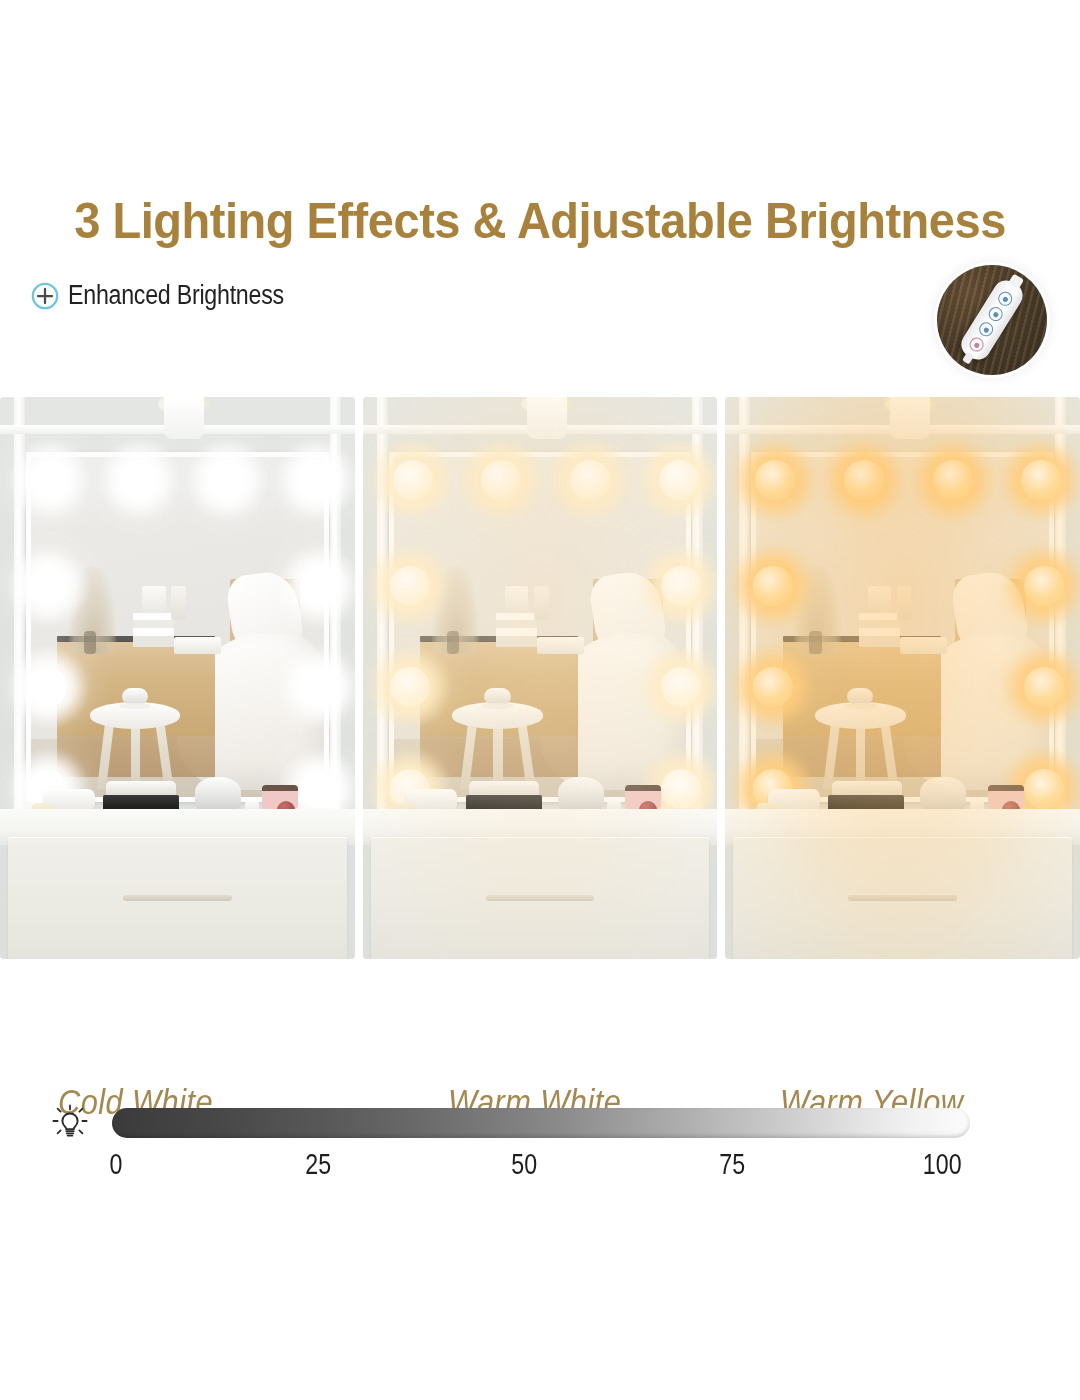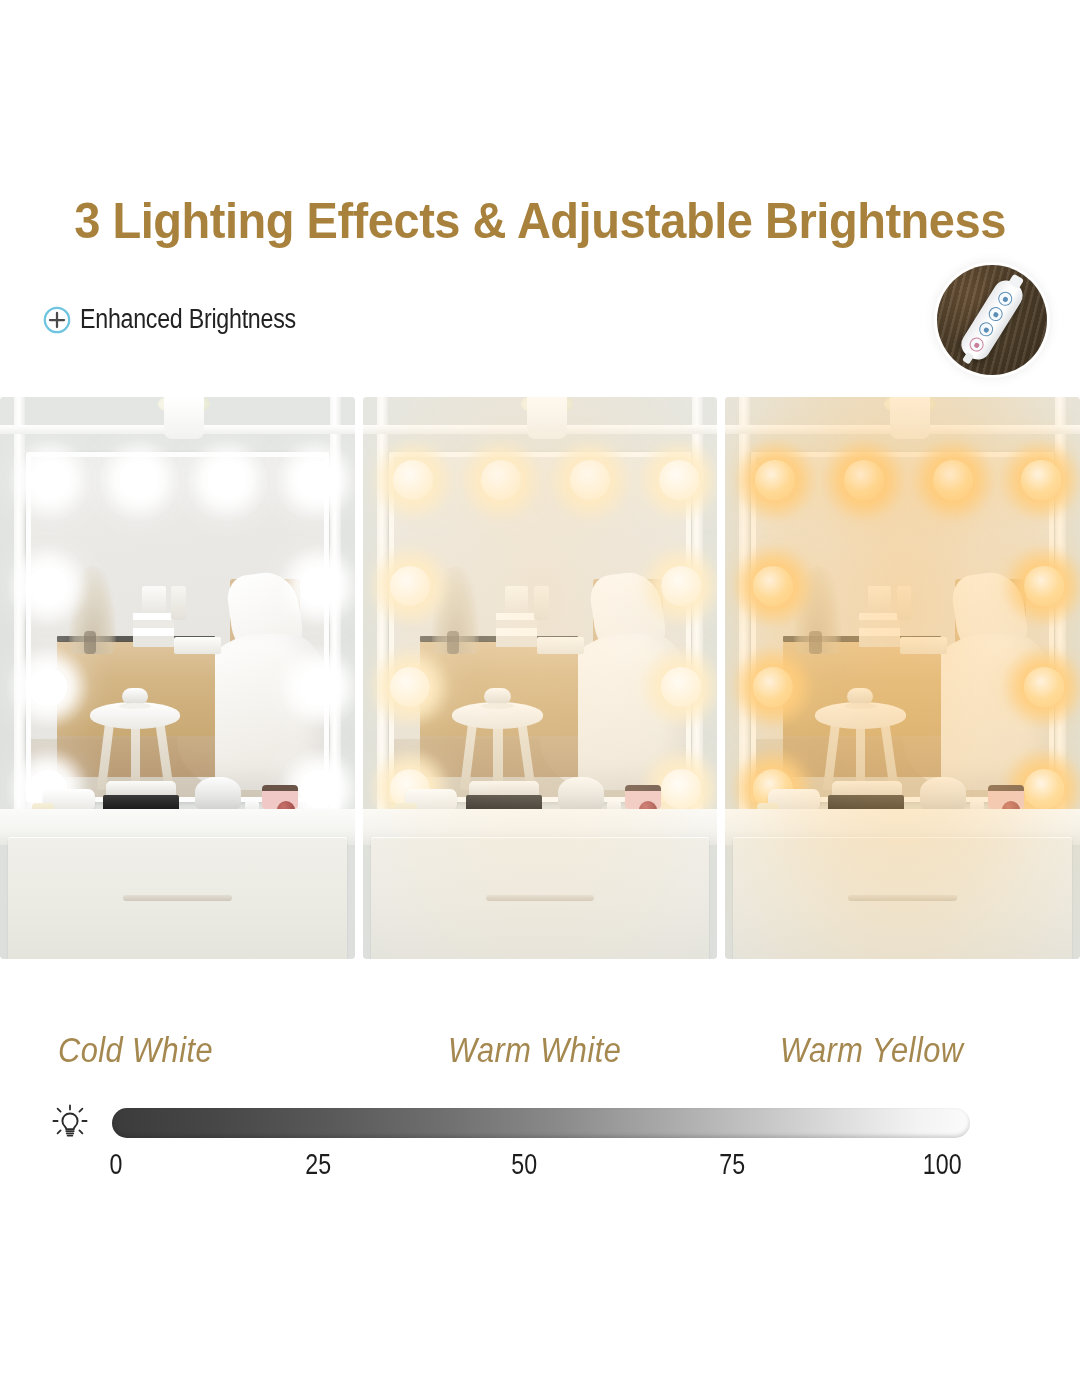--- a/index.html
+++ b/index.html
@@ -19,23 +19,23 @@
     font-family:"Liberation Sans", sans-serif;
     font-size:50px; font-weight:bold;
     letter-spacing:-0.5px;
     color:#a8823c;
     transform:scaleX(0.94);
     white-space:nowrap;
   }
 
   
   .features {
-    position:absolute; left:0; top:304px; width:1080px;
+    position:absolute; left:0; top:280px; width:1080px;
     display:flex; align-items:center; justify-content:flex-start;
-    padding-left:42px;
+    padding-left:30px;
     gap:0px;
   }
   .feature { display:flex; align-items:center; gap:8px; margin-right:18px; }
   .feature-label {
     font-size:27px; color:#222; letter-spacing:-0.3px;
     transform:scaleX(0.86); transform-origin:left center;
     white-space:nowrap; font-weight:400;
   }
   .fic { width:30px; height:30px; flex:0 0 30px; display:block; }
 
@@ -302,21 +302,21 @@
     background:linear-gradient(180deg,#fbfbfb,#e2e2e0);
   }
 
   
   .panel.p2 .tint, .panel.p3 .tint{
     position:absolute; inset:0; z-index:9; pointer-events:none;
   }
 
   
   .mode-labels{
-    position:absolute; left:0; top:1030px; width:967px; height:50px;
+    position:absolute; left:0; top:1082px; width:967px; height:50px;
   }
   .mode-label{
     position:absolute; top:0;
     font-size:35px; font-style:italic; font-weight:400;
     color:#a5884f; white-space:nowrap;
     transform:scaleX(0.88); transform-origin:left center;
     letter-spacing:0.5px;
   }
   .mode-label.m1{ left:58px; }
   .mode-label.m2{ left:448px; }

